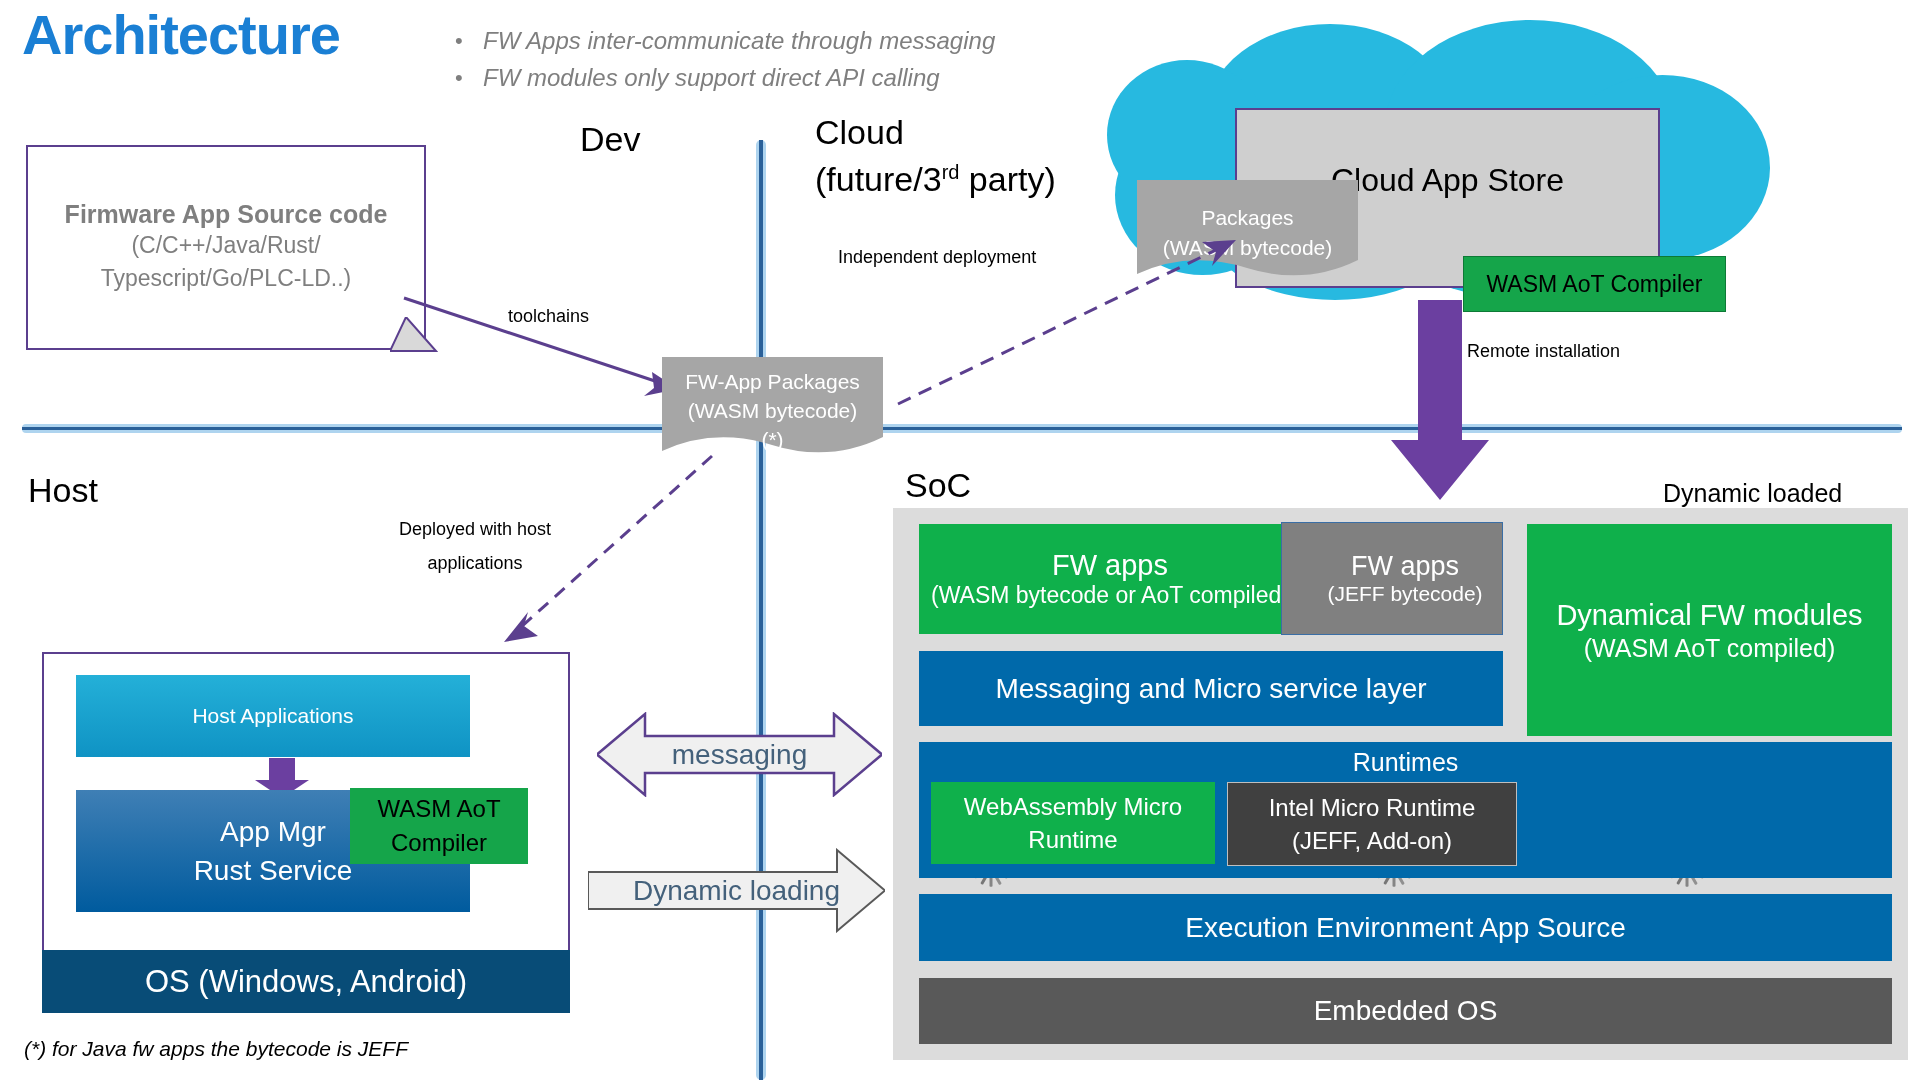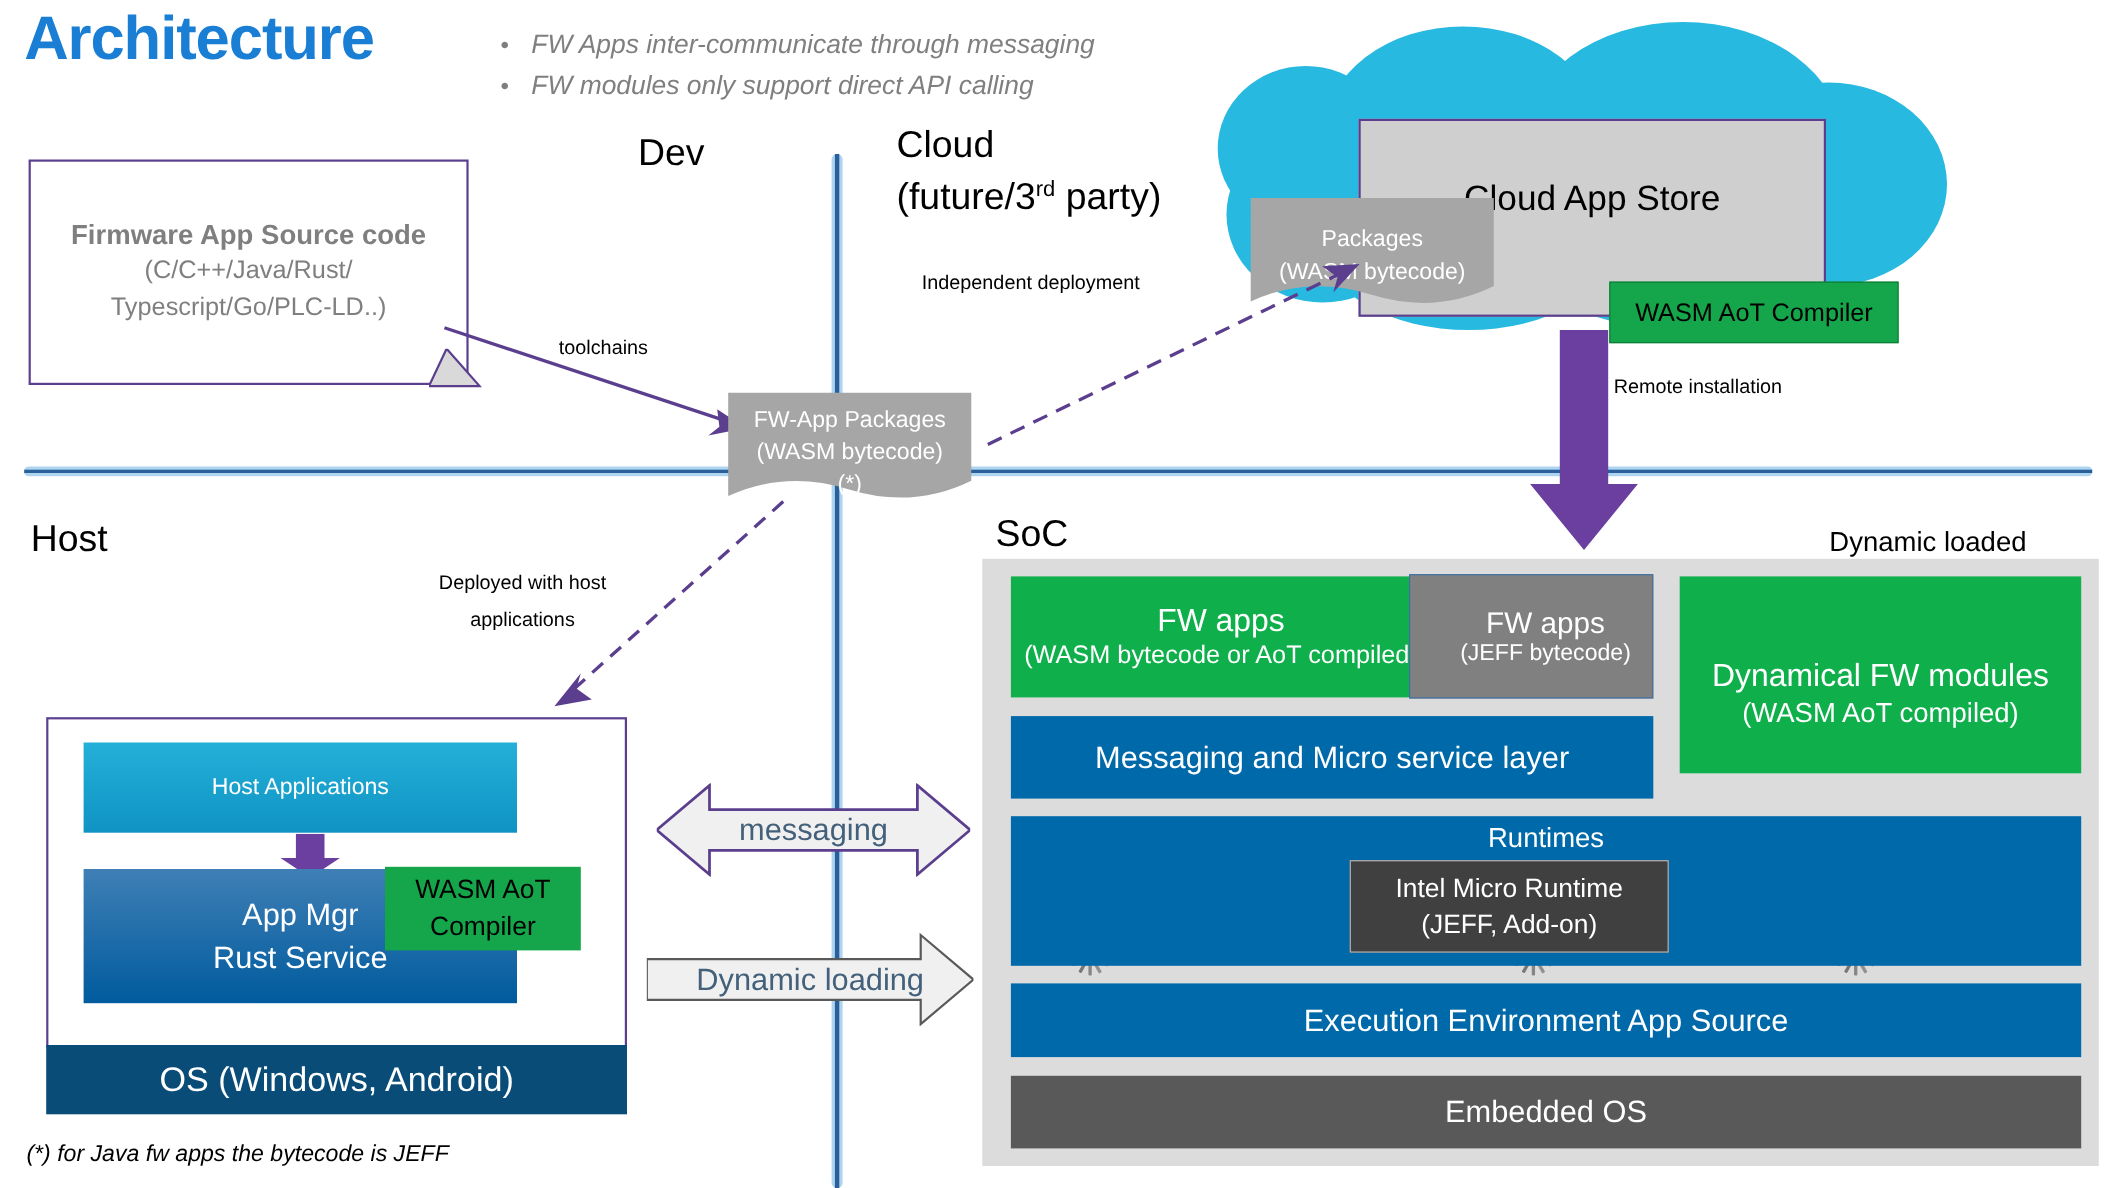--- a/index.html
+++ b/index.html
@@ -80,21 +80,21 @@
   #hostAot{left:350px;top:788px;width:178px;height:76px;background:#15a54a;}
   #hostAot span{font-size:24px;color:#000;line-height:34px;}
   #hostOS{left:42px;top:950px;width:528px;height:63px;background:#084c77;}
   #hostOS span{color:#fff;font-size:31px;}
   #footnote{left:24px;top:1037px;font-style:italic;font-size:21px;color:#000;}
 
   
   #socPanel{left:893px;top:508px;width:1015px;height:552px;background:#dcdcdc;}
   #socFWa{left:919px;top:524px;width:382px;height:110px;background:#0fb04b;}
   #socFWb{left:1281px;top:522px;width:222px;height:113px;background:#808080;border:1px solid #3a6ea5;}
-  #socDyn{left:1527px;top:524px;width:365px;height:179px;background:#0fb04b;}
+  #socDyn{left:1527px;top:524px;width:365px;height:212px;background:#0fb04b;}
   #socMsg{left:919px;top:651px;width:584px;height:75px;background:#0069aa;}
   #socRuntimes{left:919px;top:742px;width:973px;height:136px;background:#0069aa;}
   #socEEAM{left:919px;top:894px;width:973px;height:67px;background:#0069aa;}
   #socEmbOS{left:919px;top:978px;width:973px;height:66px;background:#595959;}
 
   #socFWa .big{color:#fff;font-size:29px;}
   #socFWa .sub{color:#fff;font-size:23px;}
   #socFWb .big{color:#fff;font-size:27px;}
   #socFWb .sub{color:#fff;font-size:21px;}
   #socDyn .big{color:#fff;font-size:29px;line-height:38px;}
@@ -322,20 +322,26 @@
   </div>
 </div>
 <div class="abs spin" style="left:1545px;top:534px;width:38px;height:38px;"><i style="transform: rotate(0deg); opacity: 0.86;"></i><i style="transform: rotate(30deg); opacity: 0.93;"></i><i style="transform: rotate(60deg); opacity: 1;"></i><i style="transform: rotate(90deg); opacity: 0.25;"></i><i style="transform: rotate(120deg); opacity: 0.32;"></i><i style="transform: rotate(150deg); opacity: 0.39;"></i><i style="transform: rotate(180deg); opacity: 0.45;"></i><i style="transform: rotate(210deg); opacity: 0.52;"></i><i style="transform: rotate(240deg); opacity: 0.59;"></i><i style="transform: rotate(270deg); opacity: 0.66;"></i><i style="transform: rotate(300deg); opacity: 0.73;"></i><i style="transform: rotate(330deg); opacity: 0.8;"></i></div>
 
 <div class="abs box ctr" id="socMsg">
   <span>Messaging and Micro service layer</span>
 </div>
 
 <div class="abs box" id="socRuntimes">
   <div id="rtTitle">Runtimes</div>
+  <div class="rtBox" id="rt1">
+    <span>
+      <span style="display:block;">WebAssembly Micro</span>
+      <span style="display:block;">Runtime</span>
+    </span>
+  </div>
   <div class="rtBox" id="rt2">
     <span>
       <span style="display:block;">Intel Micro Runtime</span>
       <span style="display:block;">(JEFF, Add-on)</span>
     </span>
   </div>
 </div>
 
 <div class="abs box ctr" id="socEEAM">
   <span>Execution Environment App Source</span>

